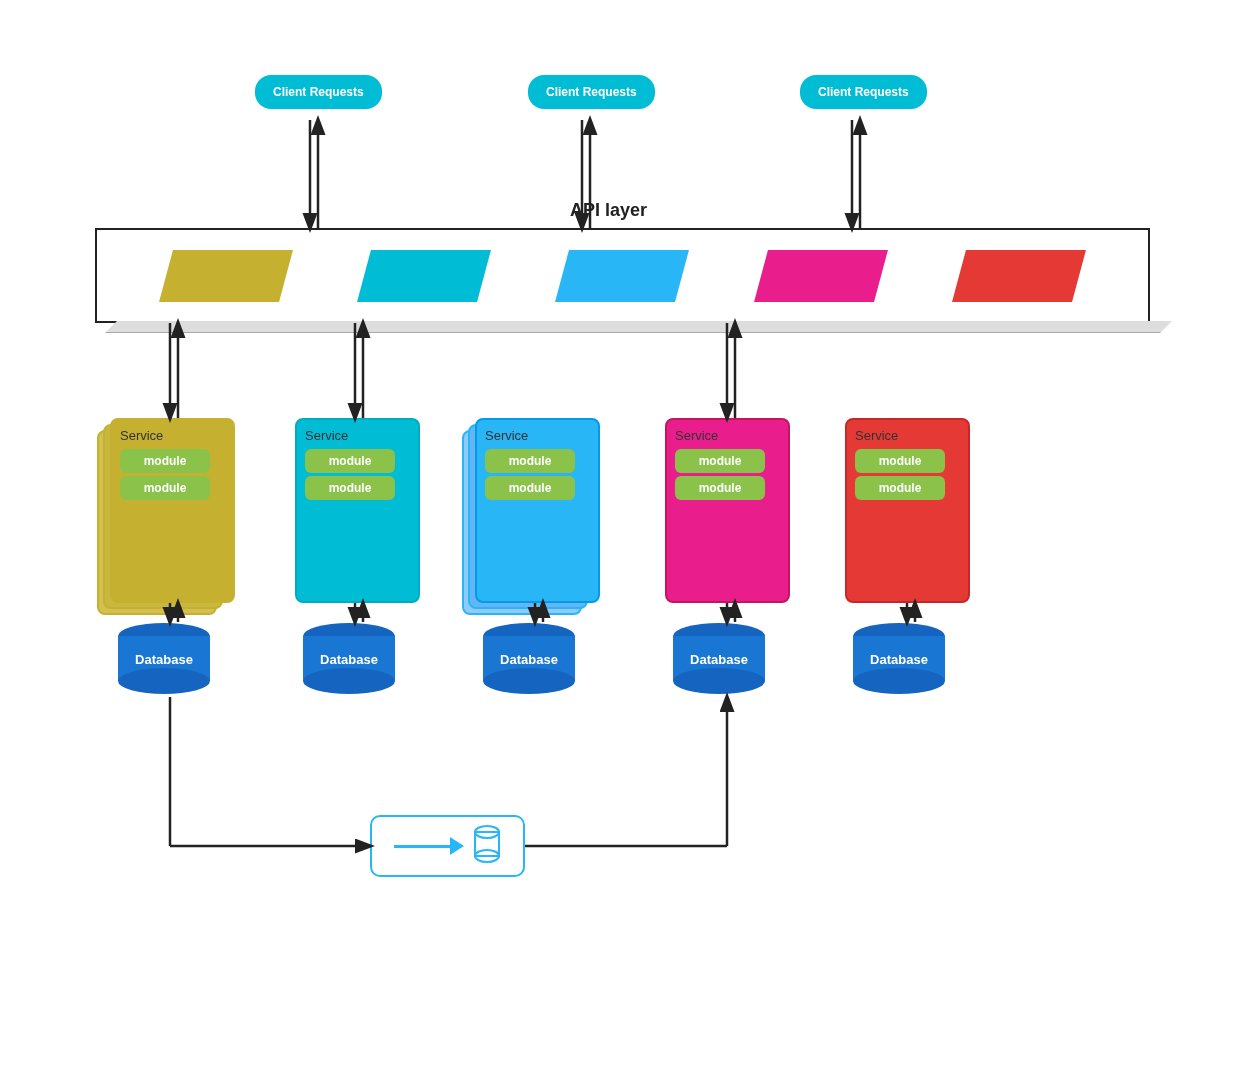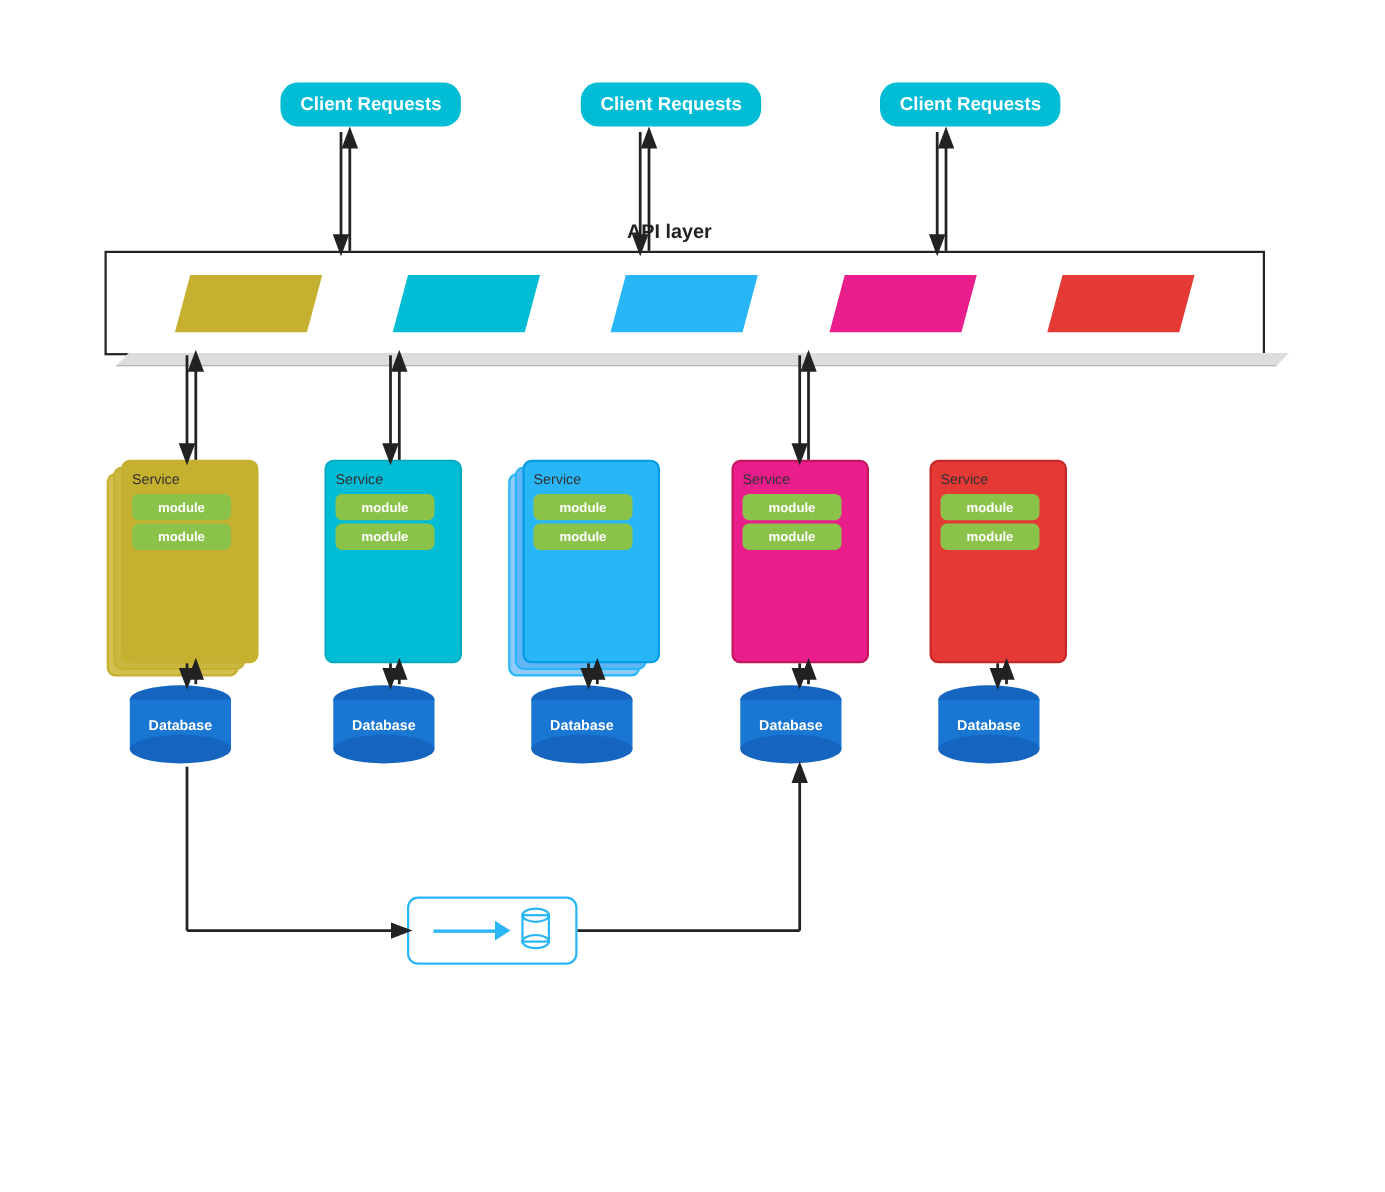--- a/index.html
+++ b/index.html
@@ -13,21 +13,21 @@
     }
     .diagram-container {
       width: 1259px;
       height: 1084px;
       position: relative;
     }
     
     .client-box {
       background: #00bcd4;
       color: #fff;
-      font-size: 17px;
+      font-size: 12px;
       font-weight: bold;
       padding: 10px 18px;
       border-radius: 16px;
       text-align: center;
       position: absolute;
       white-space: nowrap;
     }
     .api-label {
       position: absolute;
       font-size: 18px;

